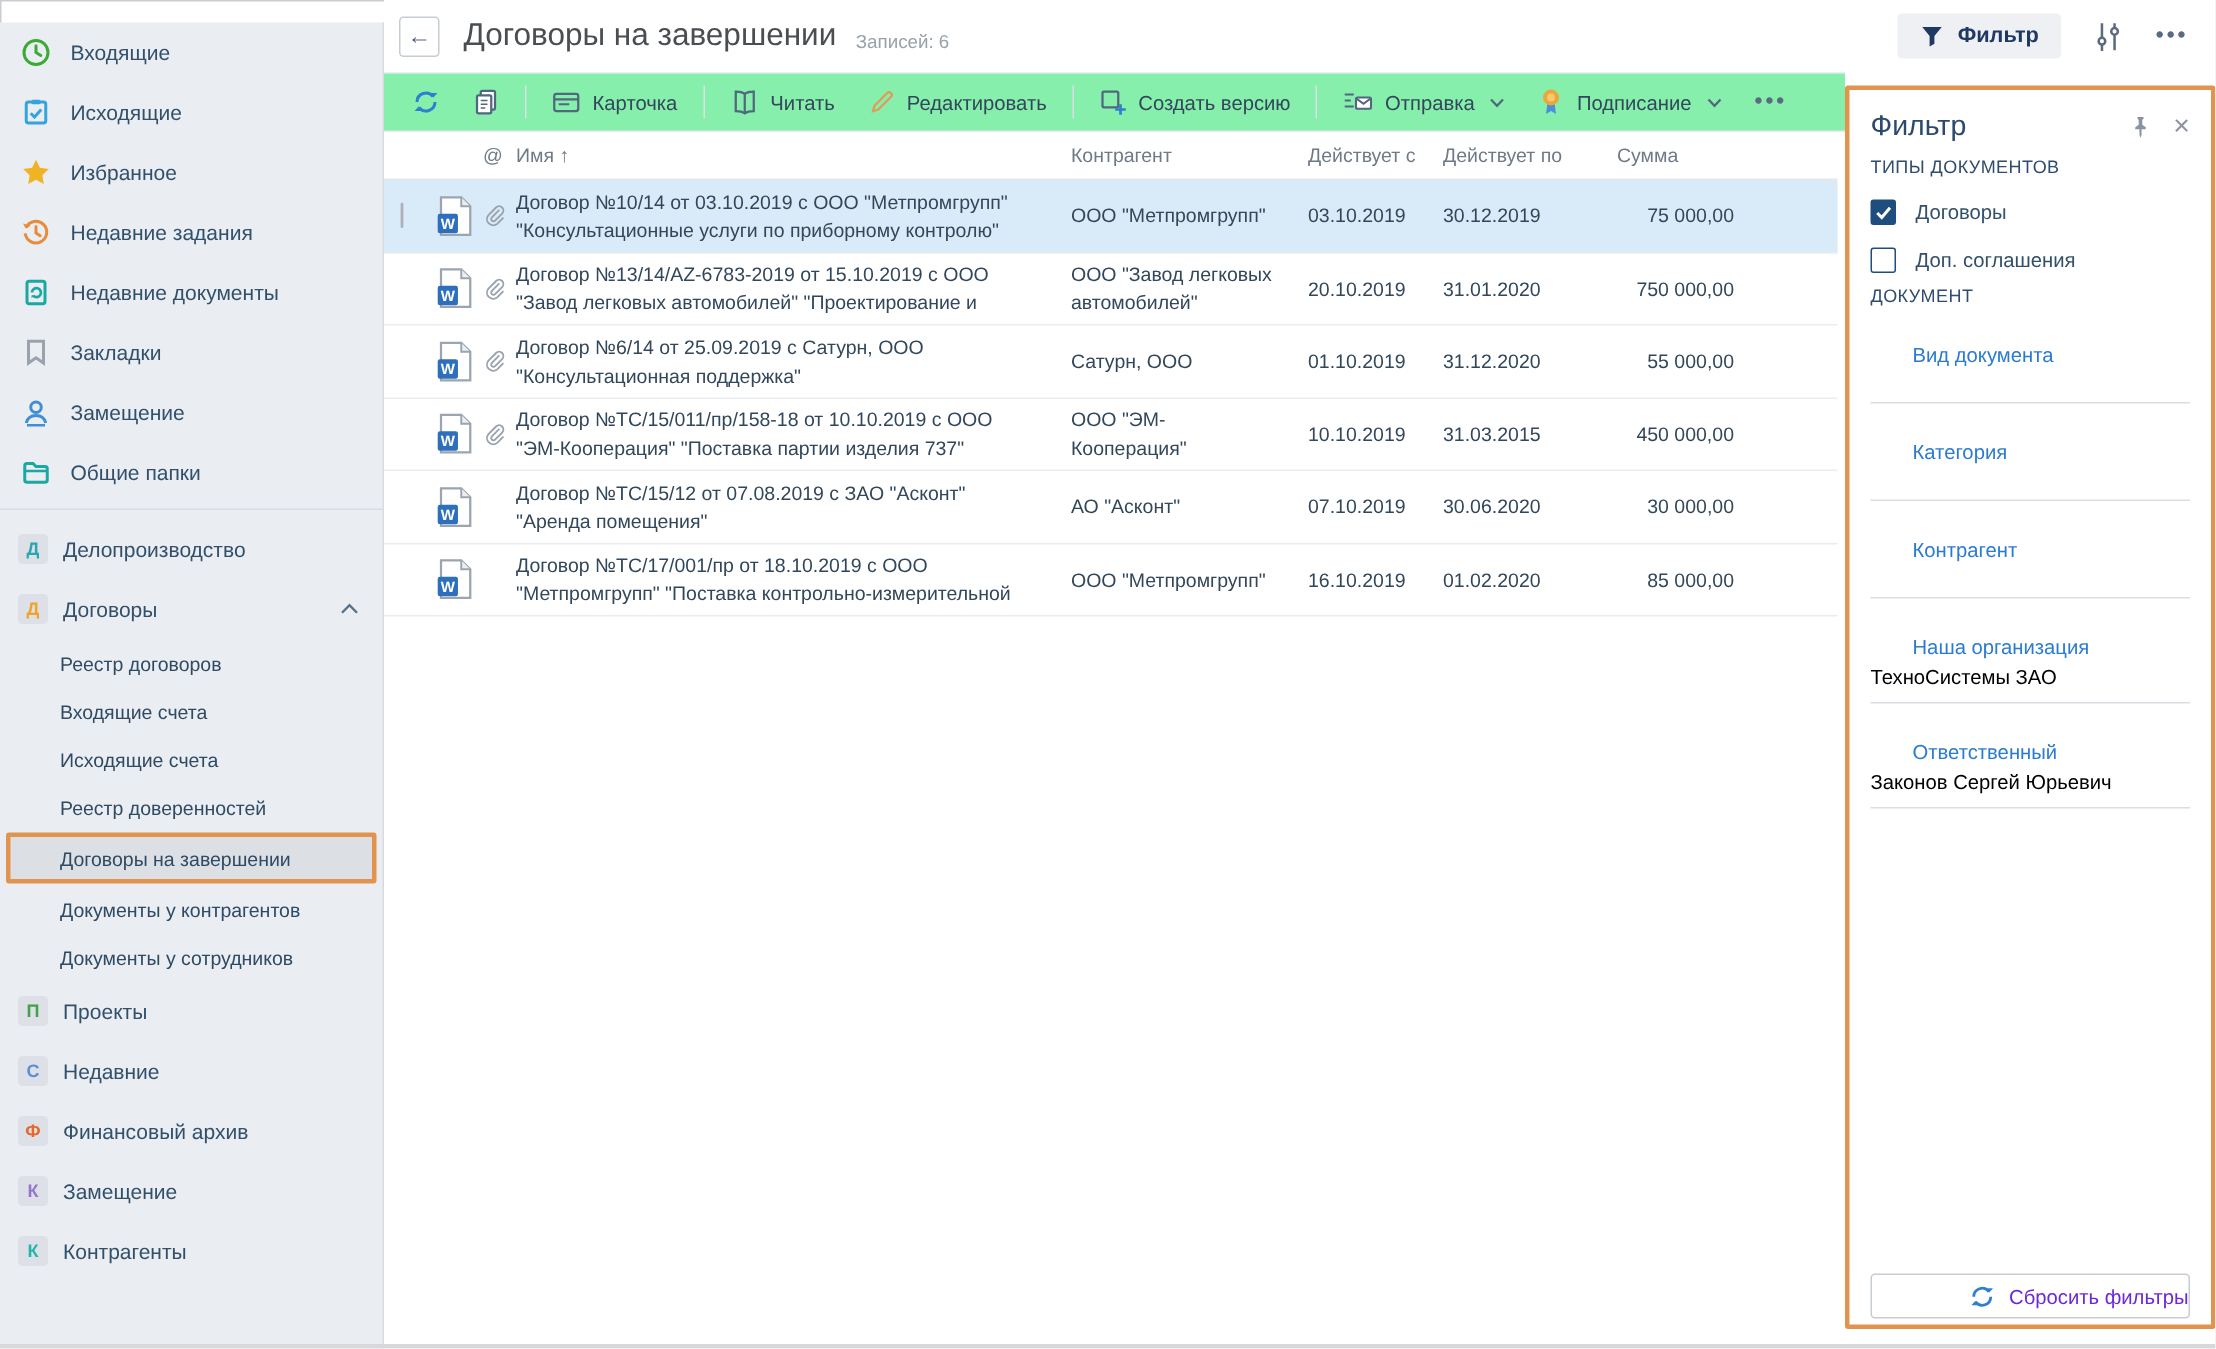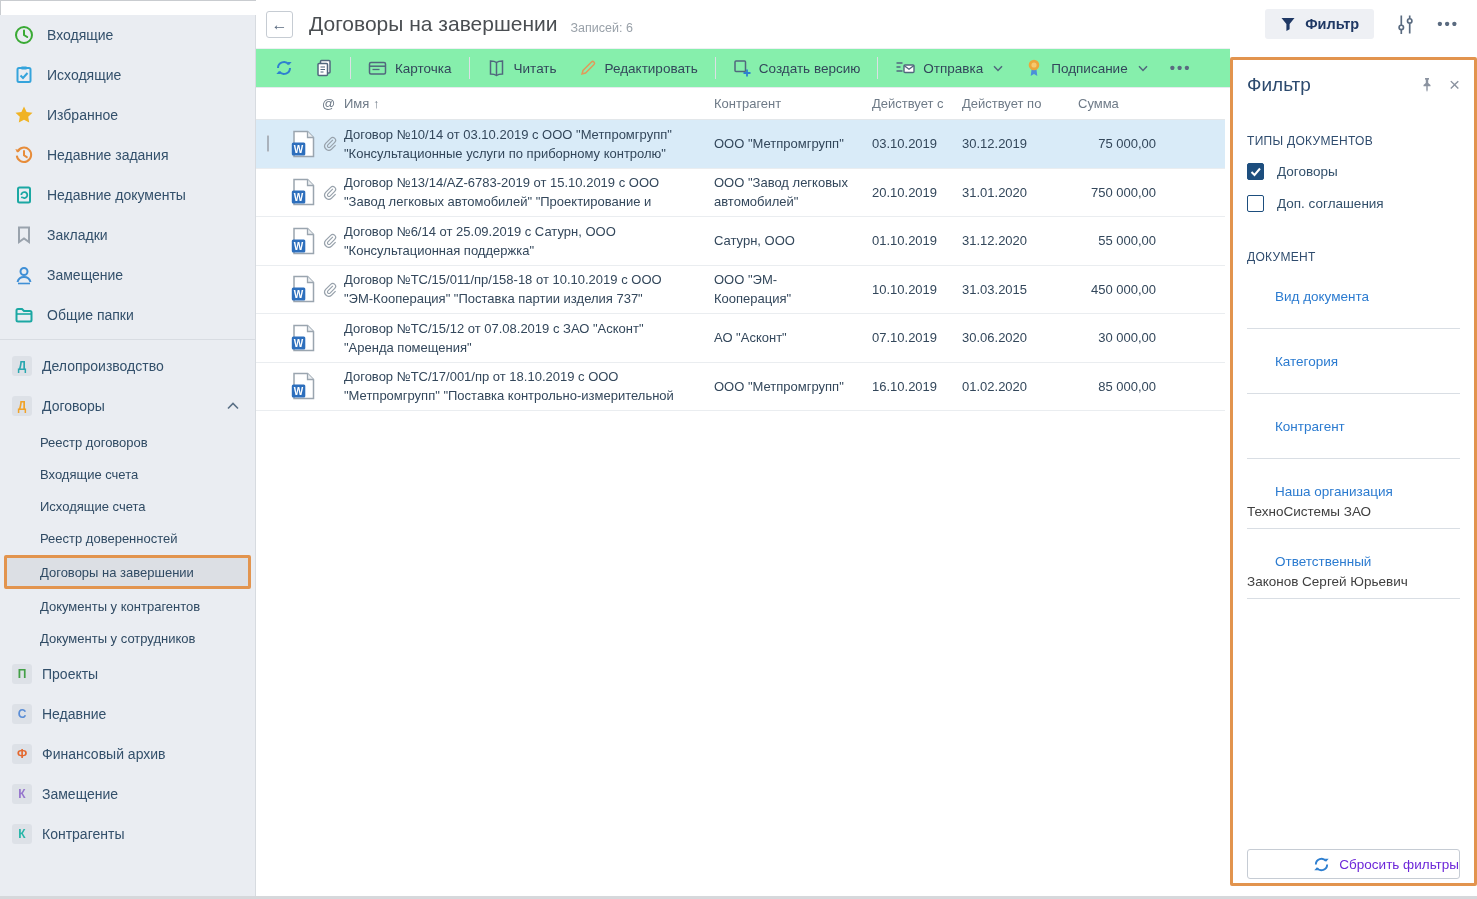--- a/index.html
+++ b/index.html
@@ -52,28 +52,28 @@
   .cell-cp { line-height:19px; padding-right:8px; }
   .cell-amount { text-align:right; padding-right:69px; }
 
   
   .filter-panel { position:absolute; left:1230px; top:57px; width:247px; height:829px; background:#fff; border:3px solid #e2944e; border-radius:2px; display:flex; flex-direction:column; }
   .fp-head { display:flex; align-items:flex-start; padding:14px 14px 0 14px; }
   .fp-title { font-size:19px; color:#2c4a6e; font-weight:400; flex:1; }
   .fp-head-ic { background:none; border:none; cursor:pointer; display:flex; margin-left:14px; margin-top:3px; color:#8b93a0; }
   .fp-close { font-size:19px; line-height:16px; color:#8b93a0; }
   .fp-body { flex:1; padding:0 14px; overflow:hidden; }
-  .fp-sechdr { margin-top:38px; font-size:12px; color:#2f4c6e; letter-spacing:.3px; }
+  .fp-sechdr { margin-top:8px; font-size:12px; color:#2f4c6e; letter-spacing:.3px; }
   .fp-check-row { display:flex; align-items:center; gap:13px; margin-top:15px; cursor:pointer; }
   .fp-checkbox { width:17px; height:17px; border-radius:2px; border:1px solid #1d4e7e; background:#fff; display:flex; align-items:center; justify-content:center; }
   .fp-checkbox.checked { background:#1d4e7e; }
   .fp-check-label { font-size:13.5px; color:#33506b; }
   .fp-field { }
   .fp-field .lbl { display:block; margin-top:25px; font-size:13.5px; color:#2b7bd0; cursor:pointer;margin-left:28px; }
-  .fp-field .val { margin-top:5px; font-size:13.5px; color:#404040; cursor:pointer; }
+  .fp-field .val { margin-top:5px; font-size:13.5px; color:#000000; cursor:pointer; }
   .fp-field .rule { height:1px; background:#d9dee4; margin-top:24px; }
   .fp-field.filled .rule { margin-top:9px; }
   .fp-footer { padding:0 14px 4px 14px; }
   .reset-btn { width:100%; height:30px; display:flex; align-items:center; justify-content:flex-end; gap:9px; background:#fff; border:1px solid #c6ccd4; border-radius:3px; font-size:13.5px; color:#6d28d9; cursor:pointer; font-family:inherit; }
 
   .bottom-bar { position:absolute; left:0; bottom:0; width:1477px; height:3px; background:#d6d8db; }
   .ic svg { display:block; }
 </style>
 </head>
 <body>

